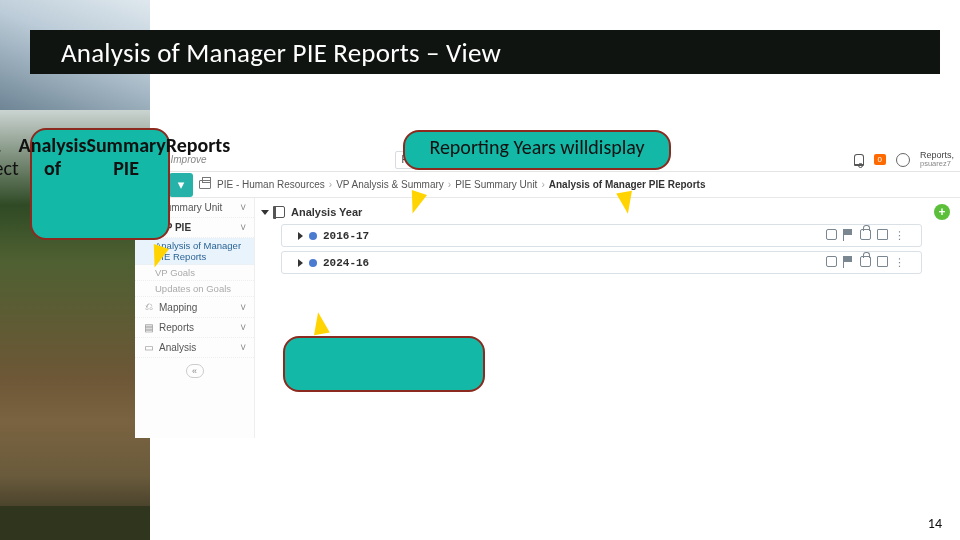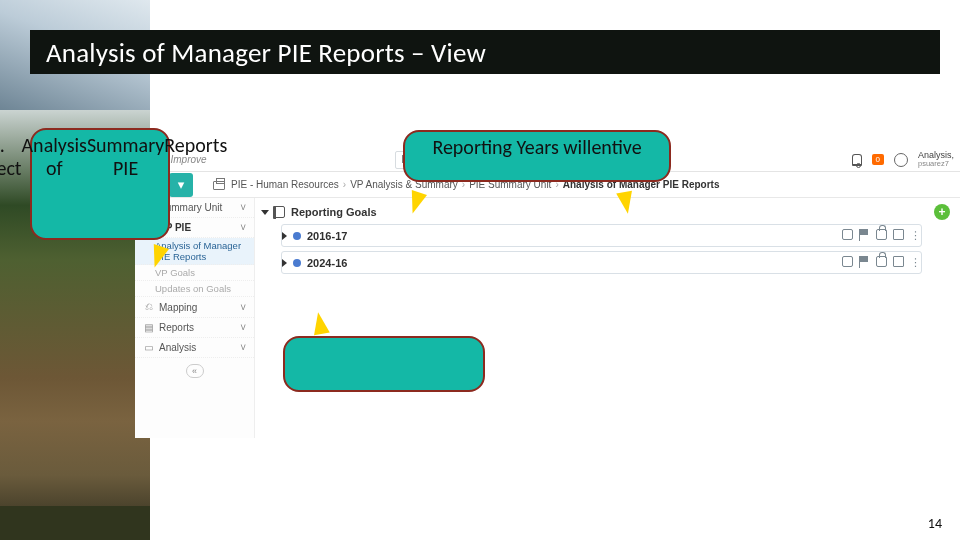--- a/index.html
+++ b/index.html
@@ -33,42 +33,42 @@
     position:absolute; left:0; bottom:0; right:0; height:34px;
     background:#30351e;
   }
 
   
   .title-bar {
     position:absolute; left:30px; top:30px; width:910px; height:44px;
     background:#0f1410;
     color:#fff;
     display:flex; align-items:center;
-    padding-left:16px;
+    padding-left:31px;
     z-index:10;
   }
   .title-bar span { font-size:27px; font-weight:400; letter-spacing:0.2px; }
 
   
   .callout {
     position:absolute;
     border:2px solid #8c2a1f;
     border-radius:16px;
     background:#14b8a6;
     text-align:center;
     color:#111;
     z-index:40;
     display:flex; flex-direction:row; justify-content:center;
     padding:4px 8px;
     line-height:1.15;
     font-size:20px;
   }
-  .callout .b { font-weight:400; }
+  .callout .b { font-weight:700; }
   #callout1 { left:30px;  top:128px; width:140px; height:112px; }
-  #callout2 { left:403px; top:130px; width:268px; height:52px; }
+  #callout2 { left:403px; top:130px; width:268px; height:40px; }
   #callout3 { left:283px; top:336px; width:202px; height:56px; }
 
   
   .arrow { position:absolute; z-index:35; }
   .arrow::before{
     content:""; display:block;
     border-left:8px solid transparent;
     border-right:8px solid transparent;
     border-top:22px solid #ffd400;
   }
@@ -124,21 +124,21 @@
     padding-left:6px;
     gap:4px;
   }
   .sqbtn {
     width:24px; height:24px; border-radius:3px;
     display:flex; align-items:center; justify-content:center;
     font-size:13px;
   }
   .sqbtn.orange { background:#f48a22; color:#fff; }
   .sqbtn.teal   { background:#26b2a8; color:#fff; }
-  .crumbs { margin-left:16px; color:#555; font-size:10px; display:flex; align-items:flex-end; gap:4px; }
+  .crumbs { margin-left:2px; color:#555; font-size:10px; display:flex; align-items:center; gap:4px; }
   .crumbs .sep { color:#aaa; }
   .crumbs .bold { font-weight:600; color:#333; }
   .printer-icon{ display:inline-block; width:12px; height:9px; border:1px solid #777; border-radius:1px; position:relative; margin-right:2px;}
   .printer-icon::before{content:"";position:absolute;left:2px;top:-4px;width:7px;height:4px;border:1px solid #777;}
 
   
   .app-body { display:flex; height:240px; }
   .sidebar {
     width:120px; border-right:1px solid #eee;
     background:#fdfdfd;
@@ -167,22 +167,23 @@
   .book-icon::before{content:"";position:absolute;left:-3px;top:-1px;width:3px;height:13px;background:#555;border-radius:1px 0 0 1px;}
   .plus-btn {
     position:absolute; right:10px; top:6px;
     width:16px;height:16px;border-radius:50%;
     background:#5bbf3a;color:#fff;font-size:12px;font-weight:700;
     display:flex;align-items:center;justify-content:center;
   }
   .year-row {
     display:flex; align-items:center; justify-content:space-between;
     border:1px solid #d9e0e6; border-radius:3px;
-    padding:4px 0; margin:4px 24px 4px 20px;
+    padding:4px 16px; margin:4px 24px 4px 20px;
     font-size:11px;
+    font-family:Liberation Mono, monospace;
   }
   .year-row .left { display:flex; align-items:center; gap:6px; }
   .tri-right{ display:inline-block; border-top:4px solid transparent;border-bottom:4px solid transparent;border-left:5px solid #333; }
   .dot-blue{ width:8px;height:8px;border-radius:50%;background:#4a7bd0;display:inline-block;}
   .row-icons { display:flex; gap:6px; color:#7a8790; font-size:11px; }
   .micon{ display:inline-block; width:11px;height:11px;border:1px solid #7a8790;border-radius:2px;}
   .micon.flag{border:none;position:relative;}
   .micon.flag::before{content:"";position:absolute;left:0;top:0;width:1px;height:12px;background:#7a8790;}
   .micon.flag::after{content:"";position:absolute;left:1px;top:0;width:8px;height:6px;background:#7a8790;}
   .micon.trash{border-radius:1px;}
@@ -206,21 +207,21 @@
 
 <div id="callout1" class="callout">
   <div>1. Select</div>
   <div class="b">Analysis of</div>
   <div class="b">Summary PIE</div>
   <div class="b">Reports</div>
 </div>
 
 <div id="callout2" class="callout">
   <div>Reporting Years will</div>
-  <div>entive</div>
+  <div>display</div>
 </div>
 
 <div id="callout3" class="callout">
 </div>
 
 <div id="arrowA" class="arrow down-left"></div>
 <div id="arrowB" class="arrow down-left"></div>
 <div id="arrowC" class="arrow down-right"></div>
 <div id="arrowD" class="arrow up-left"></div>
 
@@ -229,21 +230,21 @@
   <div class="app-header">
     <span class="brand">entive.Improve</span>
     <div class="unit-select chev">
       <span>PIE - Human Resour…</span>
     </div>
     <div class="hdr-right">
       <span class="bell"></span>
       <span class="badge0">0</span>
       <span style="display:inline-block;width:14px;height:14px;border:1px solid #666;border-radius:50%;"></span>
       <span class="welcome">
-        <span>Analysis,</span>
+        <span>Reports,</span>
         <small>psuarez7</small>
       </span>
     </div>
   </div>
 
   <div class="app-toolbar">
     <div class="sqbtn orange">
         <span>≡</span>
       </div>
     <div class="sqbtn teal">
@@ -293,21 +294,21 @@
       </div>
       <div class="collapse-btn">
           <span>«</span>
         </div>
     </div>
 
     <div class="main">
       <div class="rep-title-row">
         <span class="caret-down"></span>
         <span class="book-icon"></span>
-        <span style="font-weight:600">Reporting Goals</span>
+        <span style="font-weight:600">Analysis Year</span>
       </div>
       <div class="plus-btn">
           <span>+</span>
         </div>
 
       <div class="year-row">
         <span class="left">
           <span class="tri-right"></span>
           <span class="dot-blue"></span>
           <span style="font-weight:600">2016-17</span>

